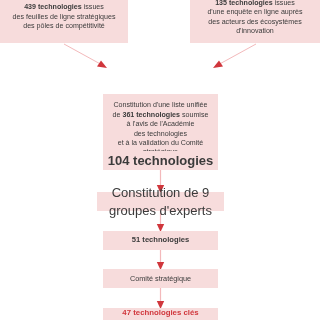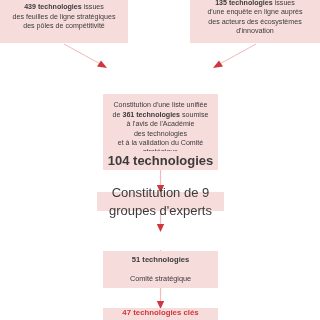--- a/index.html
+++ b/index.html
@@ -72,21 +72,20 @@
     width: 127px;
     height: 19px;
     font-size: 13px;
   }
   #box-51 {
     left: 103px;
     top: 231px;
     width: 115px;
     height: 19px;
     font-size: 7.6px;
-    margin-top: 20px;
   }
   #box-comite {
     left: 103px;
     top: 269px;
     width: 115px;
     height: 19px;
     font-size: 7.3px;
     justify-content: flex-end;
   }
   #box-final {

